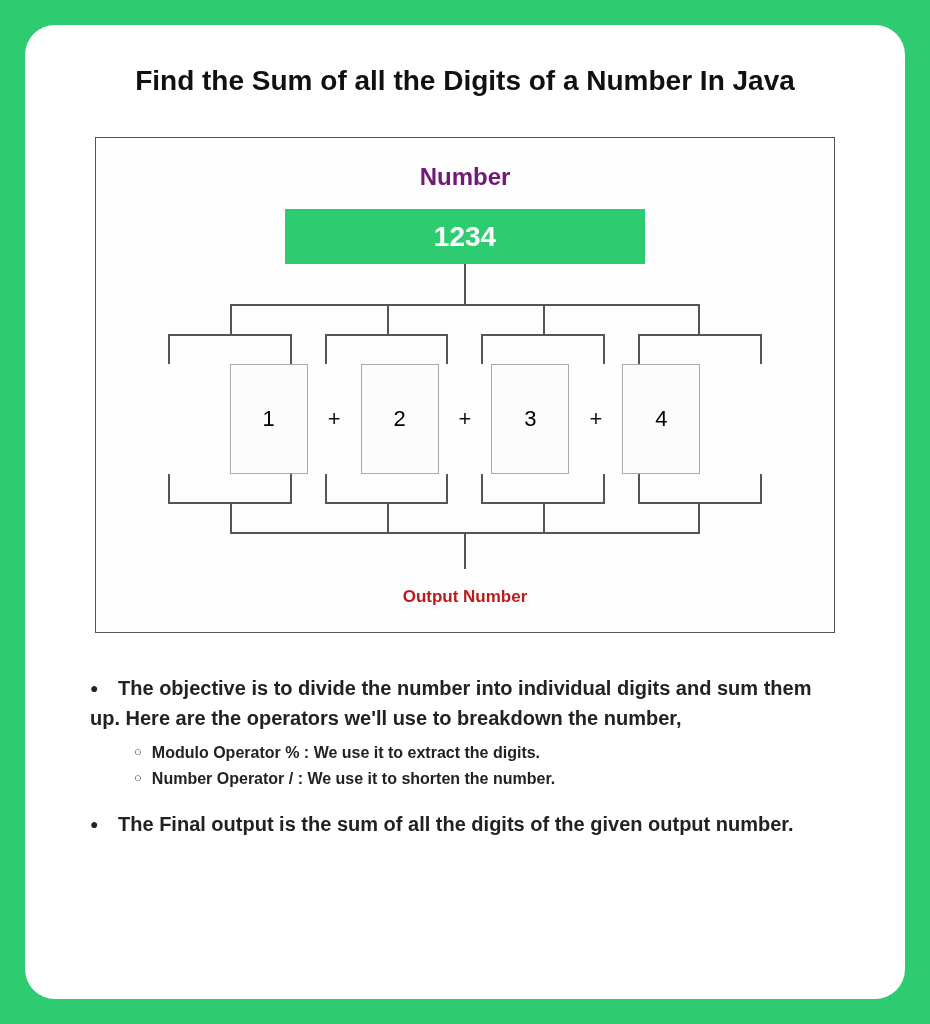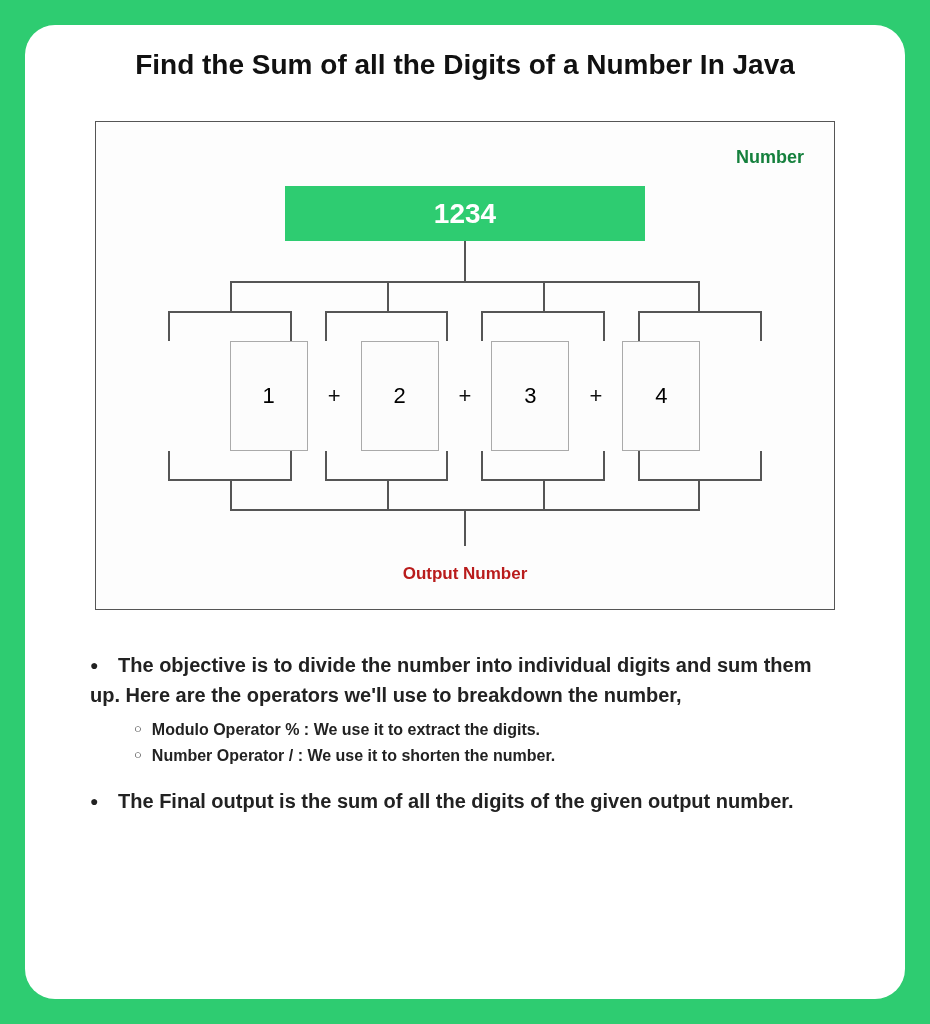--- a/index.html
+++ b/index.html
@@ -8,42 +8,42 @@
     background: #2ecc71;
     width: 930px;
     height: 1024px;
     padding: 25px;
   }
   .card {
     background: #fff;
     border-radius: 30px;
     width: 100%;
     height: 100%;
-    padding: 24px 45px 30px 45px;
+    padding: 40px 45px 30px 45px;
     display: flex;
     flex-direction: column;
   }
   .title {
     font-size: 28px;
     font-weight: 700;
     text-align: center;
     margin-bottom: 40px;
     color: #111;
   }
   .diagram-frame {
     border: 1px solid #555;
     padding: 25px 30px 25px 30px;
     margin: 0 25px 30px 25px;
     background: #fdfdfd;
   }
   .label {
-    text-align: right;
-    font-size: 18px;
+    text-align: center;
+    font-size: 24px;
     font-weight: 600;
-    color: #15803d;
+    color: #701a75;
     margin-bottom: 18px;
   }
   .label-bottom {
     text-align: center;
     font-size: 17px;
     font-weight: 600;
     color: #b91c1c;
     margin-top: 18px;
   }
   .big-box {

